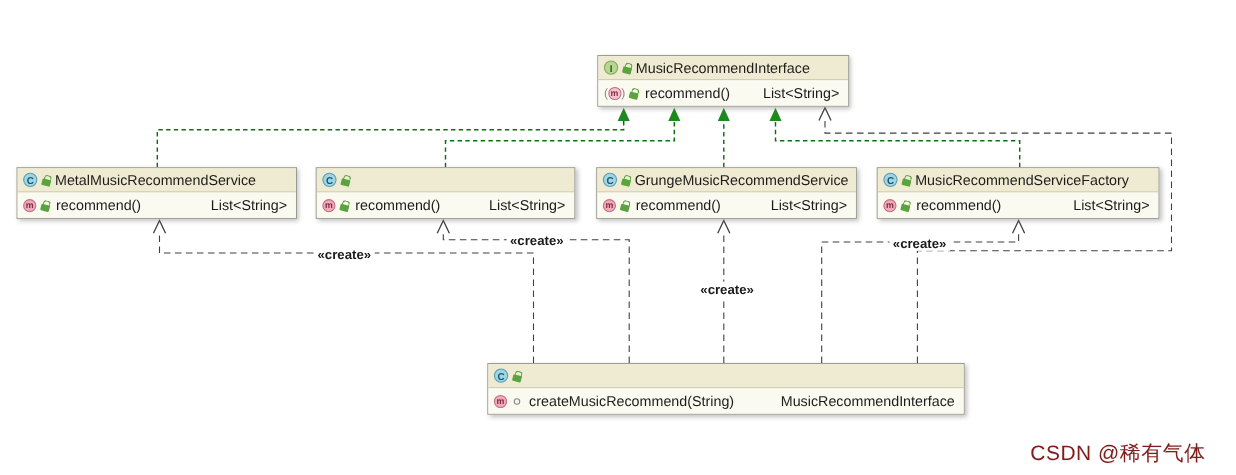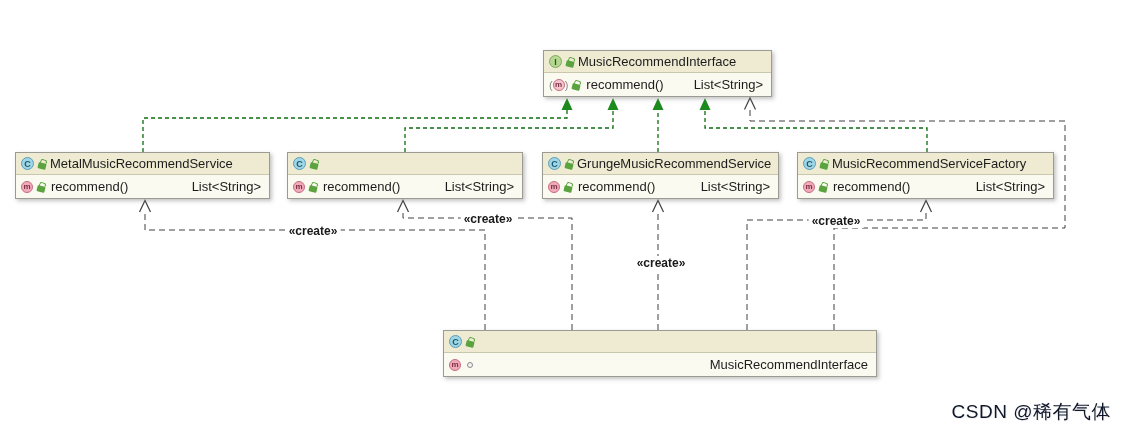--- a/index.html
+++ b/index.html
@@ -37,22 +37,22 @@
     height: 5px; border: 1.5px solid #5aa33e; border-bottom: none;
     border-radius: 3px 3px 0 0; }
 
   .viscircle { width: 6px; height: 6px; border: 1px solid #8a8a8a; border-radius: 50%;
     background: #f4f4f4; flex: 0 0 6px; margin: 0 2px; }
 
   .create-label { position: absolute; transform: translate(-50%, -50%);
     background: #ffffff; padding: 0 3px; font-size: 12px; font-weight: bold;
     color: #1a1a1a; line-height: 14px; text-align: right; }
 
-  .watermark { position: absolute; top: 399px; right: 13px; font-size: 19px;
-    color: #0f172a; text-shadow: 1px 1px 0 #f2f2f2; letter-spacing: 0.5px; }
+  .watermark { position: absolute; top: 399px; right: 28px; font-size: 19px;
+    color: #7f1d1d; text-shadow: 1px 1px 0 #f2f2f2; letter-spacing: 0.5px; }
 </style>
 </head>
 <body>
 
 <div id="canvas">
 
   <svg class="edges" viewBox="0 0 1124 432">
 
     <g stroke="#0d6e0d" stroke-width="1.3" fill="none" stroke-dasharray="4,3">
       <path d="M143 152 V118 H567 V110"></path>
@@ -162,19 +162,20 @@
   </div>
 
   <div class="node" style="left:443px; top:330px; width:434px;">
     <div class="row title">
       <span class="kicon cls">C</span>
       <span class="lock"></span>
     </div>
     <div class="row member">
       <span class="kicon mth">m</span>
       <span class="viscircle"></span>
+      <span class="mname">createMusicRecommend(String)</span>
       <span class="mtype">MusicRecommendInterface</span>
     </div>
   </div>
 
   <div class="watermark">CSDN @稀有气体</div>
 
 </div>
 
 </body></html>

